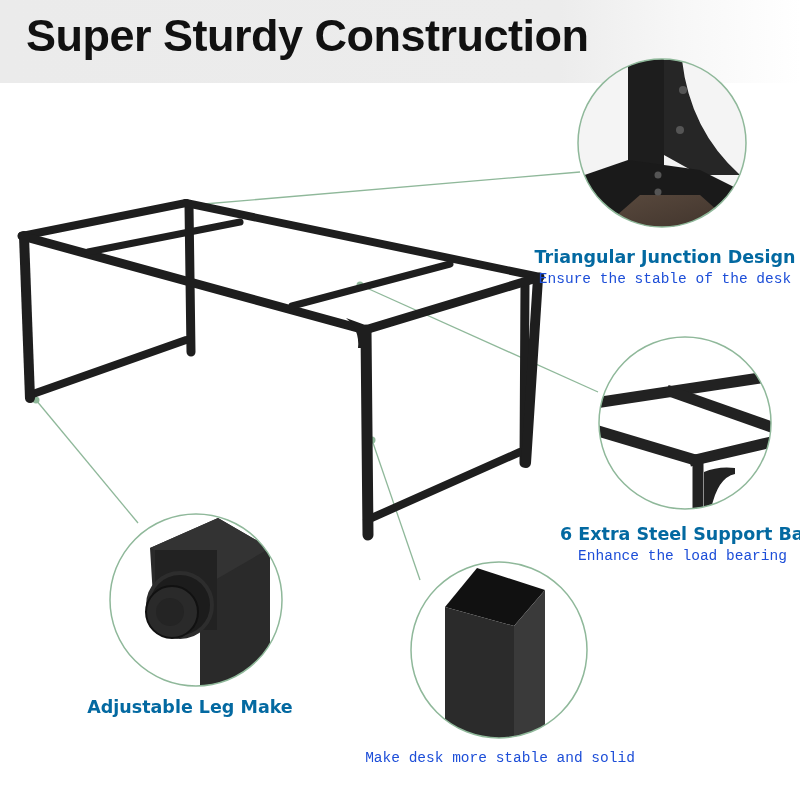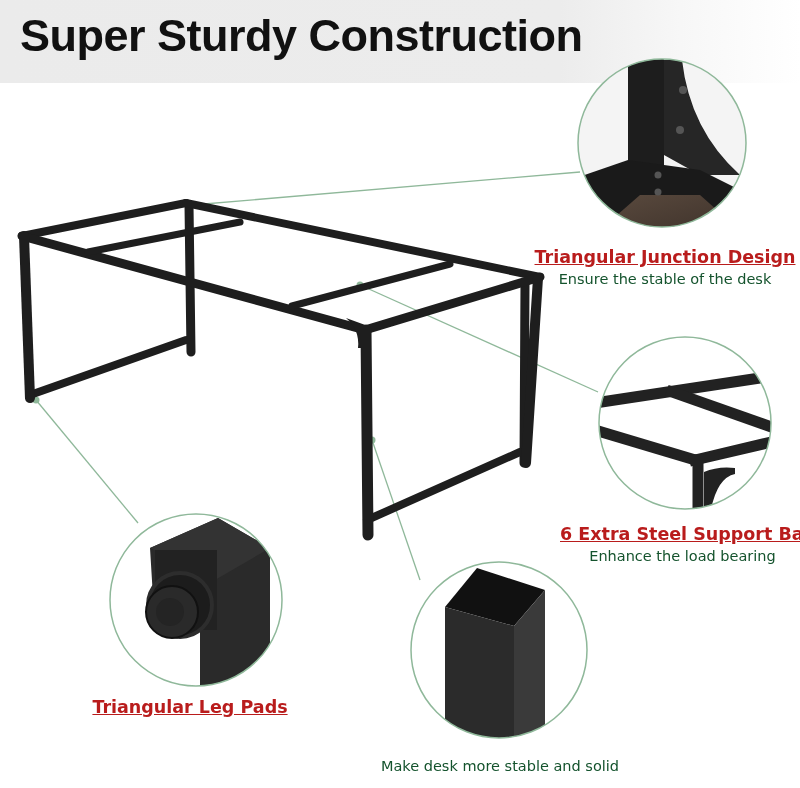--- a/index.html
+++ b/index.html
@@ -1,22 +1,22 @@
 <!DOCTYPE html>
 <html><head>
 <meta charset="utf-8">
 <style>
   html, body { margin: 0; padding: 0; }
   body { width: 800px; height: 788px; background: #ffffff; position: relative; overflow: hidden; font-family: "Liberation Sans", sans-serif; }
   .banner { position: absolute; left: 0; top: 0; width: 800px; height: 83px; background: linear-gradient(90deg, #ebebeb 0%, #ececec 70%, #f7f7f7 85%, #ffffff 100%); }
-  .title { position: absolute; left: 20px; top: 10px; font-size: 45px; font-weight: bold; color: #111; letter-spacing: -0.5px; font-family: "Liberation Sans", sans-serif; }
+  .title { position: absolute; left: 26px; top: 10px; font-size: 45px; font-weight: bold; color: #111; letter-spacing: -0.5px; font-family: "Liberation Sans", sans-serif; }
   .stage { position: absolute; left: 0; top: 0; width: 800px; height: 788px; }
   .label { position: absolute; text-align: center; font-family: "DejaVu Sans", sans-serif; }
-  .label .h { font-size: 17.5px; font-weight: bold; color: #b91c1c; white-space: nowrap; text-decoration: underline; }
-  .label .s { font-size: 14.5px; color: #14532d; white-space: nowrap; margin-top: 4px; }
+  .label .h { font-size: 17.5px; font-weight: bold; color: #0369a1; white-space: nowrap; }
+  .label .s { font-size: 14.5px; color: #1d4ed8; white-space: nowrap; margin-top: 4px; font-family: Liberation Mono, monospace; }
 </style>
 </head>
 <body>
 
 <div class="banner">
   <div class="title">Super Sturdy Construction</div>
 </div>
 
 <svg class="stage" width="800" height="788" viewBox="0 0 800 788">
   <defs>
@@ -124,18 +124,18 @@
   <div class="h">Triangular Junction Design</div>
   <div class="s">Ensure the stable of the desk</div>
 </div>
 
 <div class="label" style="left:560px; top:524px; width:245px;">
   <div class="h">6 Extra Steel Support Bar</div>
   <div class="s">Enhance the load bearing</div>
 </div>
 
 <div class="label" style="left:30px; top:697px; width:320px;">
-  <div class="h">Triangular Leg Pads</div>
+  <div class="h">Adjustable Leg Make</div>
 </div>
 
 <div class="label" style="left:350px; top:748px; width:300px;">
-  <div class="s" style="margin-top:10px;">Make desk more stable and solid</div>
+  <div class="s" style="margin-top:2px;">Make desk more stable and solid</div>
 </div>
 
 </body></html>

